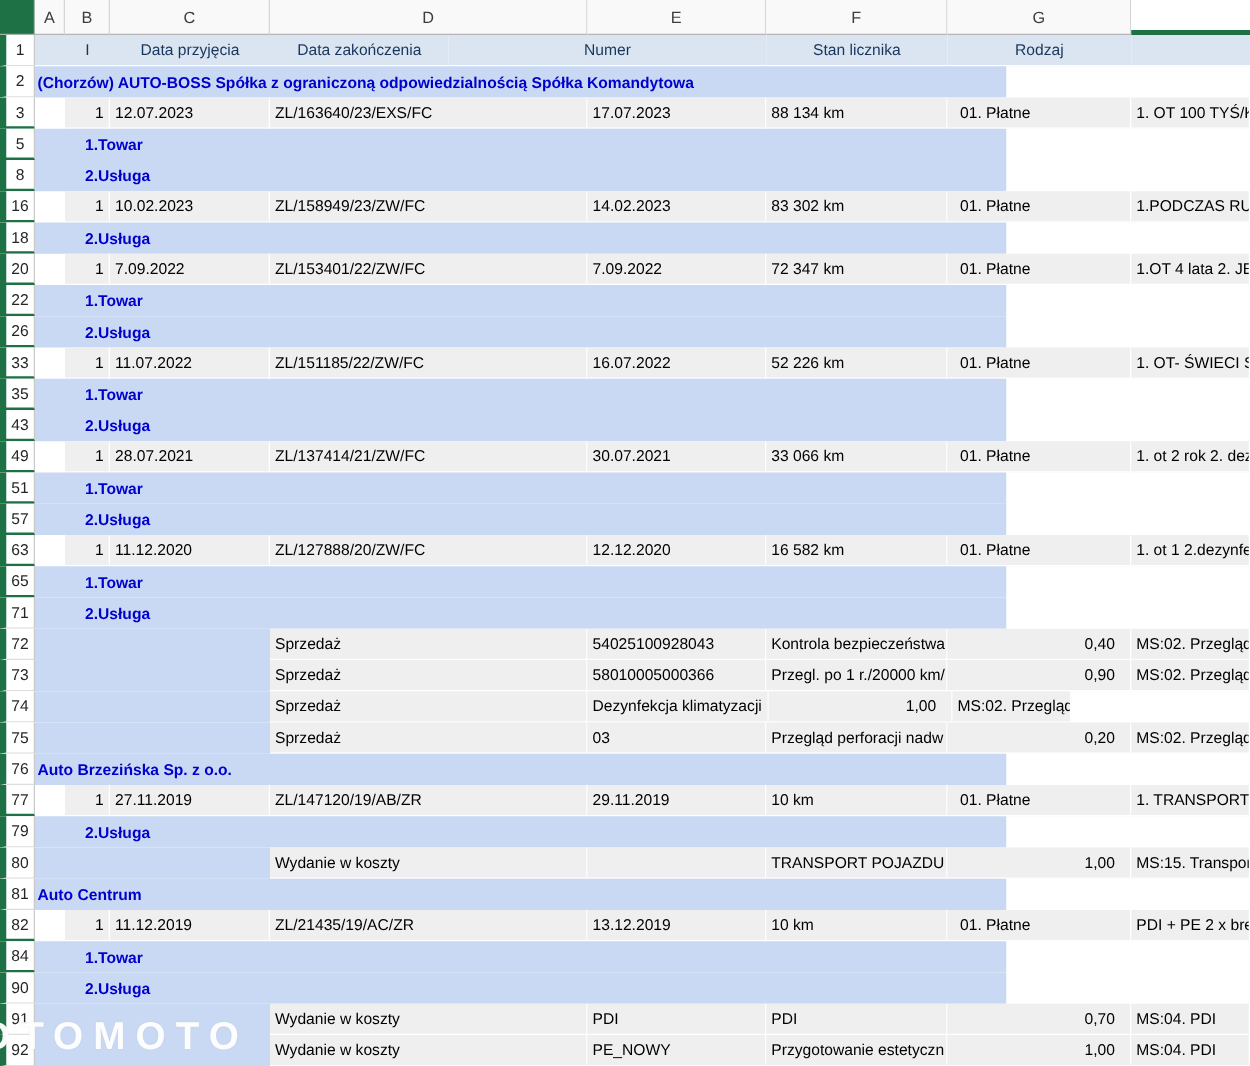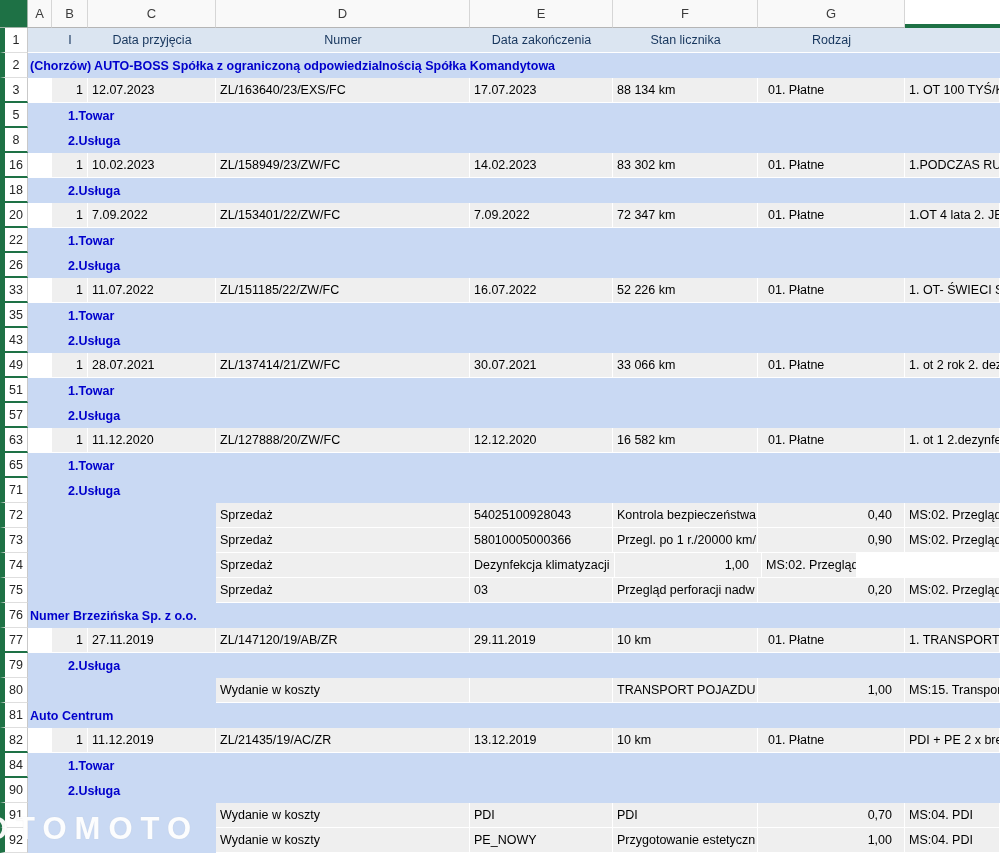--- a/index.html
+++ b/index.html
@@ -29,21 +29,21 @@
     border-right:1px solid #c9c9c9;border-bottom:1px solid #dedede;
     color:#262626;font-size:12.5px;display:flex;align-items:center;justify-content:center;
   }
   .rh.gap{border-bottom:2px solid var(--green);}
   .cell{
     box-sizing:border-box;flex:none;display:flex;align-items:center;
     padding:0 4px;white-space:nowrap;overflow:hidden;color:#000;
   }
   .wA{width:24px}.wB{width:36px}.wC{width:128px}.wD{width:254px}
   .wE{width:143px}.wF{width:145px}.wG{width:147px}.wH{width:95px}
-  .wFull{width:972px}.wABC{width:188px}
+  .wFull{width:777px}.wABC{width:188px}
   .gray{background:var(--gray_row);border-right:1px solid #ffffff;border-bottom:1px solid #ffffff;}
   .bluebg{background:var(--blue_row);}
   .hdr{
     background:var(--header_row);color:var(--navy);
     justify-content:center;border-bottom:1px solid #ffffff;font-size:12.5px;
   }
   .boldblue{color:var(--blue_text);font-weight:bold;}
   .alignR{justify-content:flex-end;}
   .padG{padding-left:10px;}
   .qty{justify-content:flex-end;padding-right:12px;text-align:center;}
@@ -72,22 +72,22 @@
       <div class="colletter" style="width: 145px;">F</div>
       <div class="colletter" style="width: 147px;">G</div>
       <div class="colletter last" style="width: 95px;"></div>
     </div>
   <div>
       <div class="row">
         <div class="rh">1</div>
         <div class="cell wA hdr"></div>
         <div class="cell wB hdr">I</div>
         <div class="cell wC hdr">Data przyjęcia</div>
+        <div class="cell wE hdr">Data zakończenia</div>
         <div class="cell wD hdr">Numer</div>
-        <div class="cell wE hdr">Data zakończenia</div>
         <div class="cell wF hdr">Stan licznika</div>
         <div class="cell wG hdr">Rodzaj</div>
         <div class="cell wH hdr"></div>
       </div>
       <div class="row">
         <div class="rh">2</div>
         <div class="cell wFull bluebg boldblue companyPad">(Chorzów) AUTO-BOSS Spółka z ograniczoną odpowiedzialnością Spółka Komandytowa</div>
       </div>
       <div class="row">
         <div class="rh gap">3</div>
@@ -229,21 +229,21 @@
         <div class="rh">75</div>
         <div class="cell wABC bluebg"></div>
         <div class="cell wD gray">Sprzedaż</div>
         <div class="cell wE gray">03</div>
         <div class="cell wF gray">Przegląd perforacji nadw</div>
         <div class="cell wG gray qty">0,20</div>
         <div class="cell wH gray">MS:02. Przegląd</div>
       </div>
       <div class="row">
         <div class="rh">76</div>
-        <div class="cell wFull bluebg boldblue companyPad">Numer Brzezińska Sp. z o.o.</div>
+        <div class="cell wFull bluebg boldblue companyPad">Auto Brzezińska Sp. z o.o.</div>
       </div>
       <div class="row">
         <div class="rh gap">77</div>
         <div class="cell wA"></div>
         <div class="cell wB gray alignR">1</div>
         <div class="cell wC gray">27.11.2019</div>
         <div class="cell wD gray">ZL/147120/19/AB/ZR</div>
         <div class="cell wE gray">29.11.2019</div>
         <div class="cell wF gray">10 km</div>
         <div class="cell wG gray padG">01. Płatne</div>

